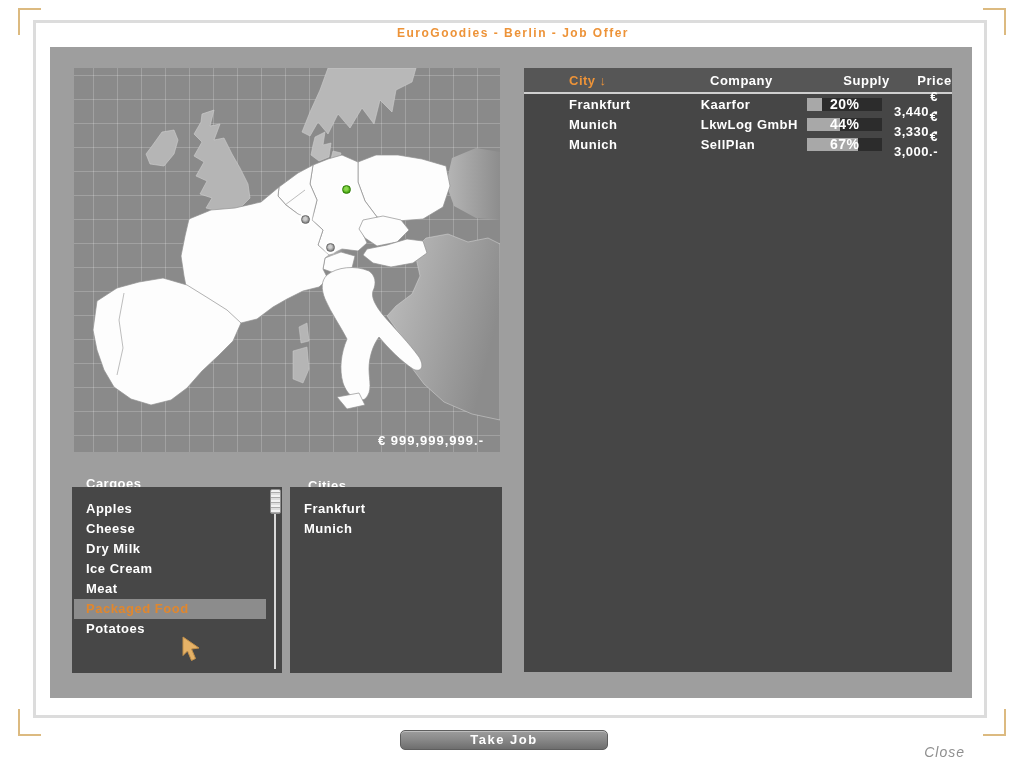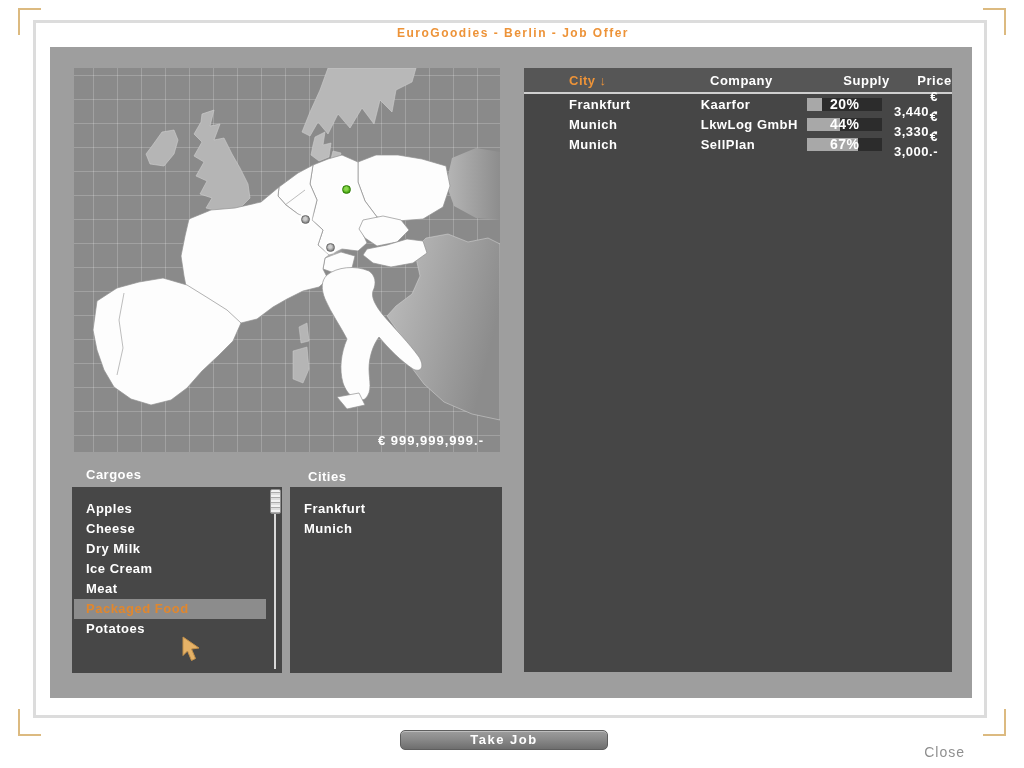--- a/index.html
+++ b/index.html
@@ -53,21 +53,21 @@
   .thead .c-city { color:#ed9338; }
   .thead .c-supply { justify-content:center; padding-right:6px; }
   .thead .c-price { text-align:center; padding-right:0; }
   .sort-arrow { color:#ed9338; margin-left:4px; }
   .supplybar { position:relative; width:75px; height:13px; background:#2c2c2c; margin-left:2px; }
   .supplyfill { position:absolute; left:0; top:0; bottom:0; background:#a8a8a8; }
   .supplytext { position:absolute; left:0; top:0; width:100%; height:100%; text-align:center;
                 font-size:14px; line-height:13px; color:#fff; font-weight:bold; }
 
   
-  .boxlabel { position:absolute; color:#fff; font-size:13px; font-weight:bold; letter-spacing:.5px; }
+  .boxlabel { position:absolute; color:#fff; font-size:13px; font-weight:bold; letter-spacing:.5px;margin-top:9px; }
   .lbl-cargoes { left:86px; top:467px; }
   .lbl-cities  { left:308px; top:469px; }
   .listbox { position:absolute; background:#474747; padding-top:12px; }
   .box-cargoes { left:72px; top:487px; width:210px; height:186px; }
   .box-cities  { left:290px; top:487px; width:212px; height:186px; }
   .list-item { height:20px; line-height:20px; padding-left:14px; color:#fff;
                font-size:13px; font-weight:bold; letter-spacing:.5px; white-space:nowrap; }
   .list-item.selected { background:#8c8c8c; color:#e0872e; margin-left:2px; margin-right:16px; padding-left:12px; }
 
   
@@ -77,21 +77,21 @@
                    background:repeating-linear-gradient(180deg,#f2f2f2 0 2px,#ababab 2px 3px,#dedede 3px 5px); }
 
   
   .take-job { position:absolute; left:400px; top:730px; width:208px; height:20px;
               border:1px solid #5e5e5e; border-radius:5px;
               background:linear-gradient(180deg,#9d9d9d 0%, #8a8a8a 45%, #6e6e6e 100%);
               box-shadow:inset 0 1px 0 rgba(255,255,255,.35);
               color:#fff; font-size:13px; font-weight:bold; letter-spacing:1.5px;
               text-align:center; line-height:18px; cursor:pointer; }
   .close-btn { position:absolute; left:895px; top:744px; width:70px; text-align:right;
-               color:#8f8f8f; font-size:14px; letter-spacing:1px; cursor:pointer; }
+               color:#8f8f8f; font-size:14px; font-style:italic; letter-spacing:1px; cursor:pointer; }
 
   
   .cursor { position:absolute; left:182px; top:636px; width:22px; height:26px; pointer-events:none; }
 </style>
 </head>
 <body>
 
 <div class="stage">
 
   <div class="bracket tl"></div>

